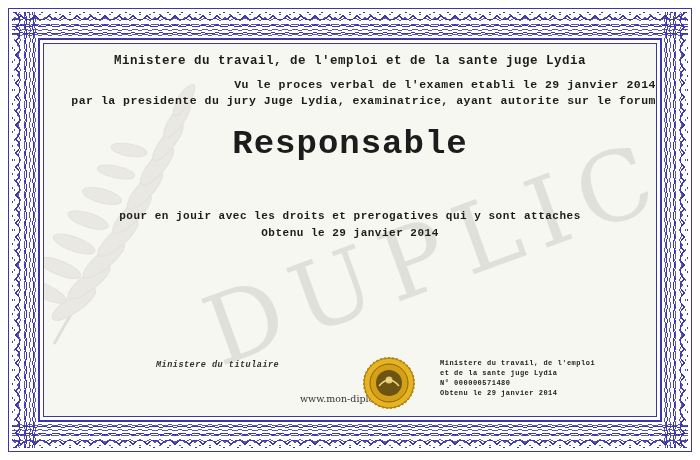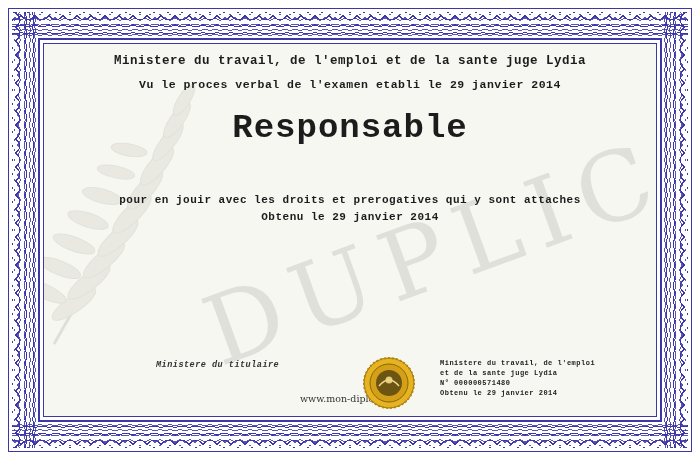--- a/index.html
+++ b/index.html
@@ -115,20 +115,21 @@
     letter-spacing: .5px;
   }
   .ministry {
     margin-top: 10px;
     font-size: 12.5px;
   }
   .preamble {
     margin-top: 9px;
     font-size: 11.5px;
     line-height: 16px;
+    text-align: right;
   }
   .preamble div { white-space: nowrap; }
 
   .title {
     margin-top: 15px;
     font-size: 34px;
     line-height: 40px;
     font-weight: bold;
     letter-spacing: 1px;
   }
@@ -221,20 +222,21 @@
     </svg>
 
     <div class="watermark-duplicata">DUPLICATA</div>
 
     <div class="content">
 
       <div class="goth ministry">Ministere du travail, de l'emploi et de la sante juge Lydia</div>
 
       <div class="goth preamble">
         <div>Vu le proces verbal de l'examen etabli le 29 janvier 2014</div>
+        <div>par la presidente du jury Juge Lydia, examinatrice, ayant autorite sur le forum</div>
       </div>
 
       <div class="goth title">
         <span class="l1">Responsable</span>
       </div>
 
       <div class="goth footer-lines">
         <div>pour en jouir avec les droits et prerogatives qui y sont attaches</div>
         <div>Obtenu le 29 janvier 2014</div>
       </div>

